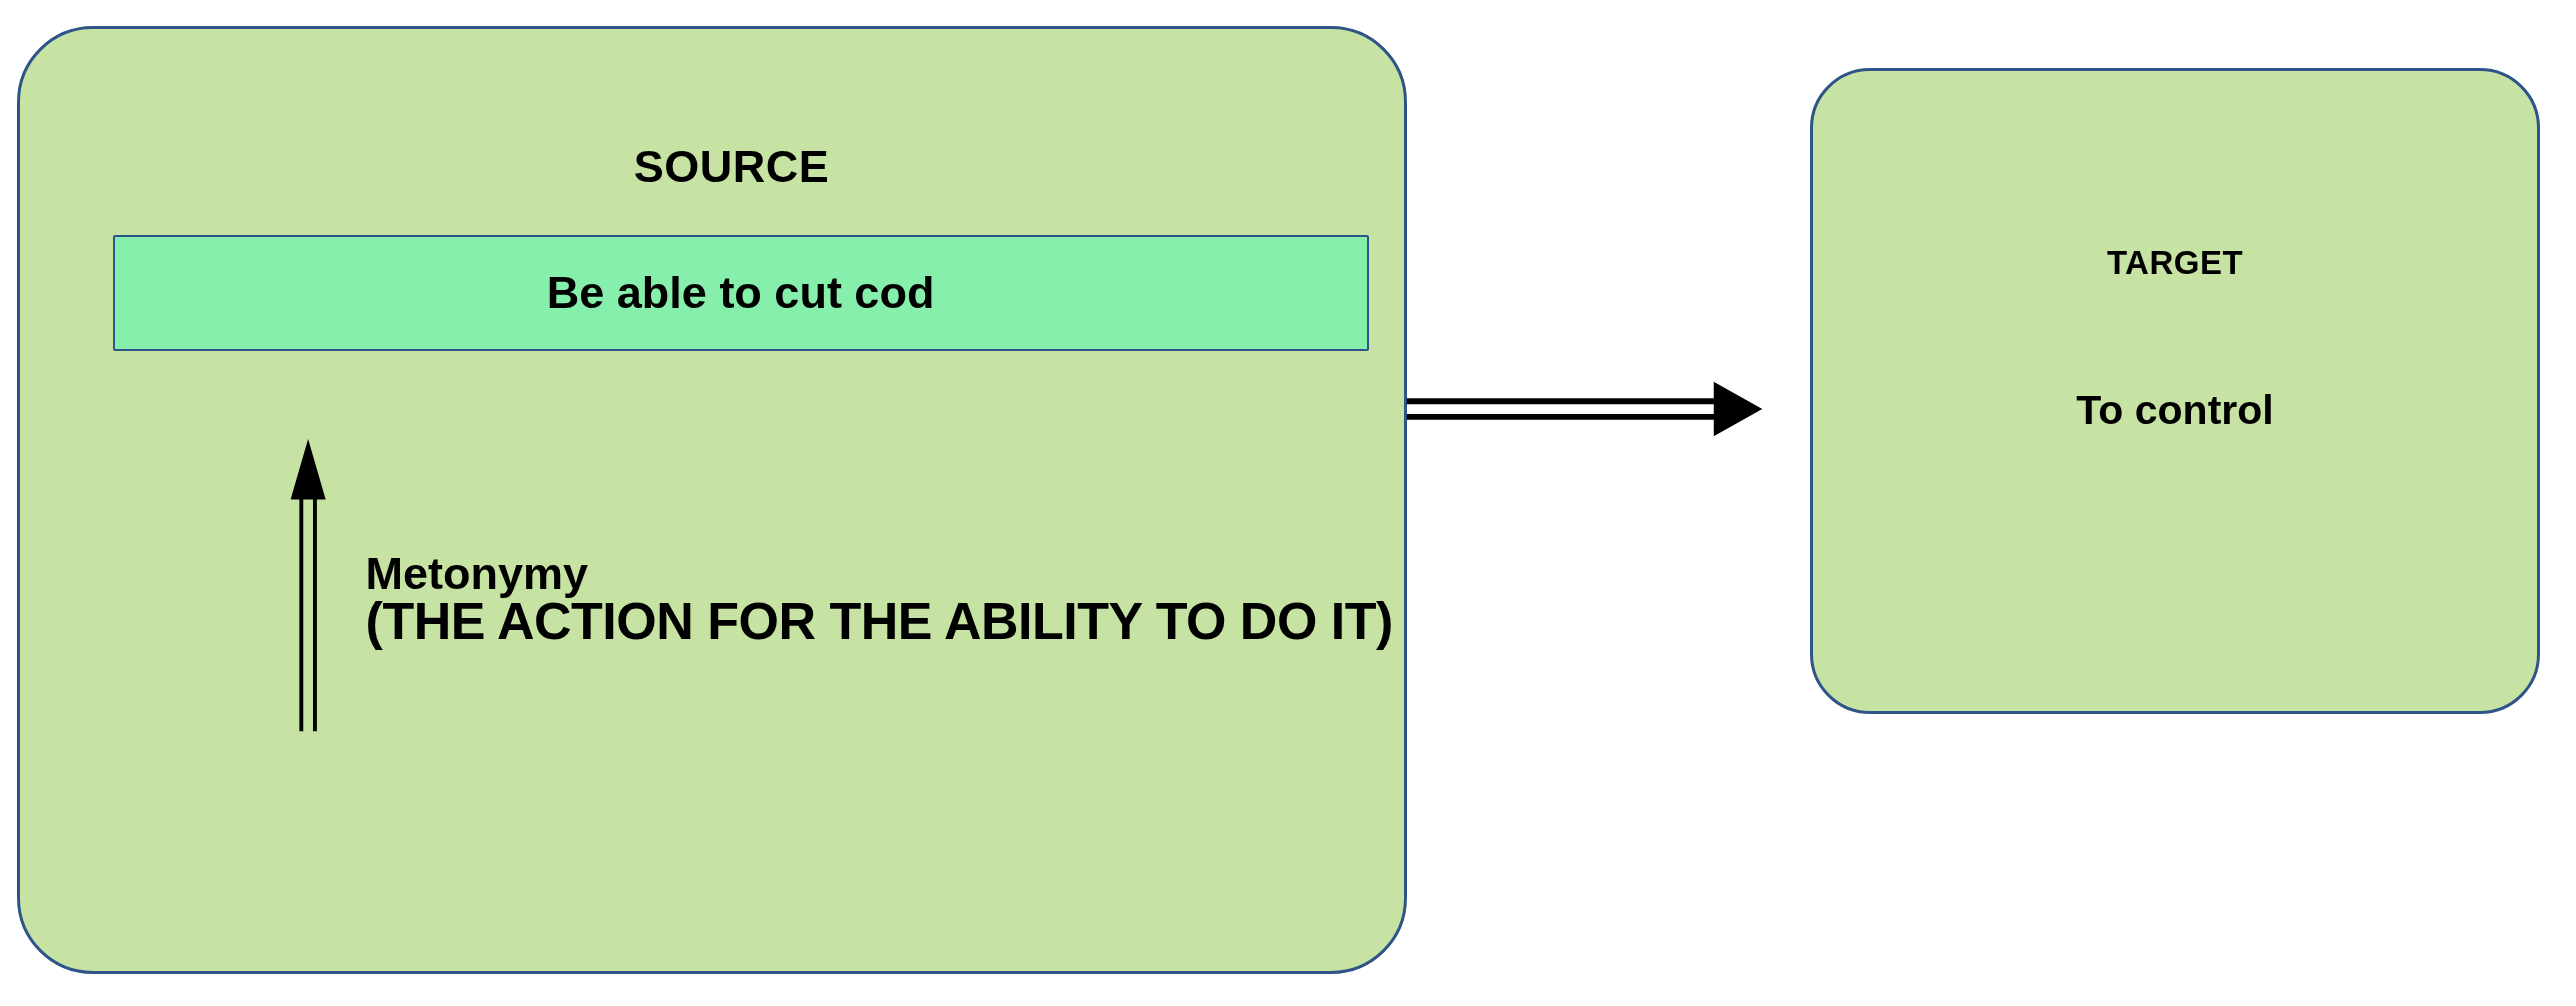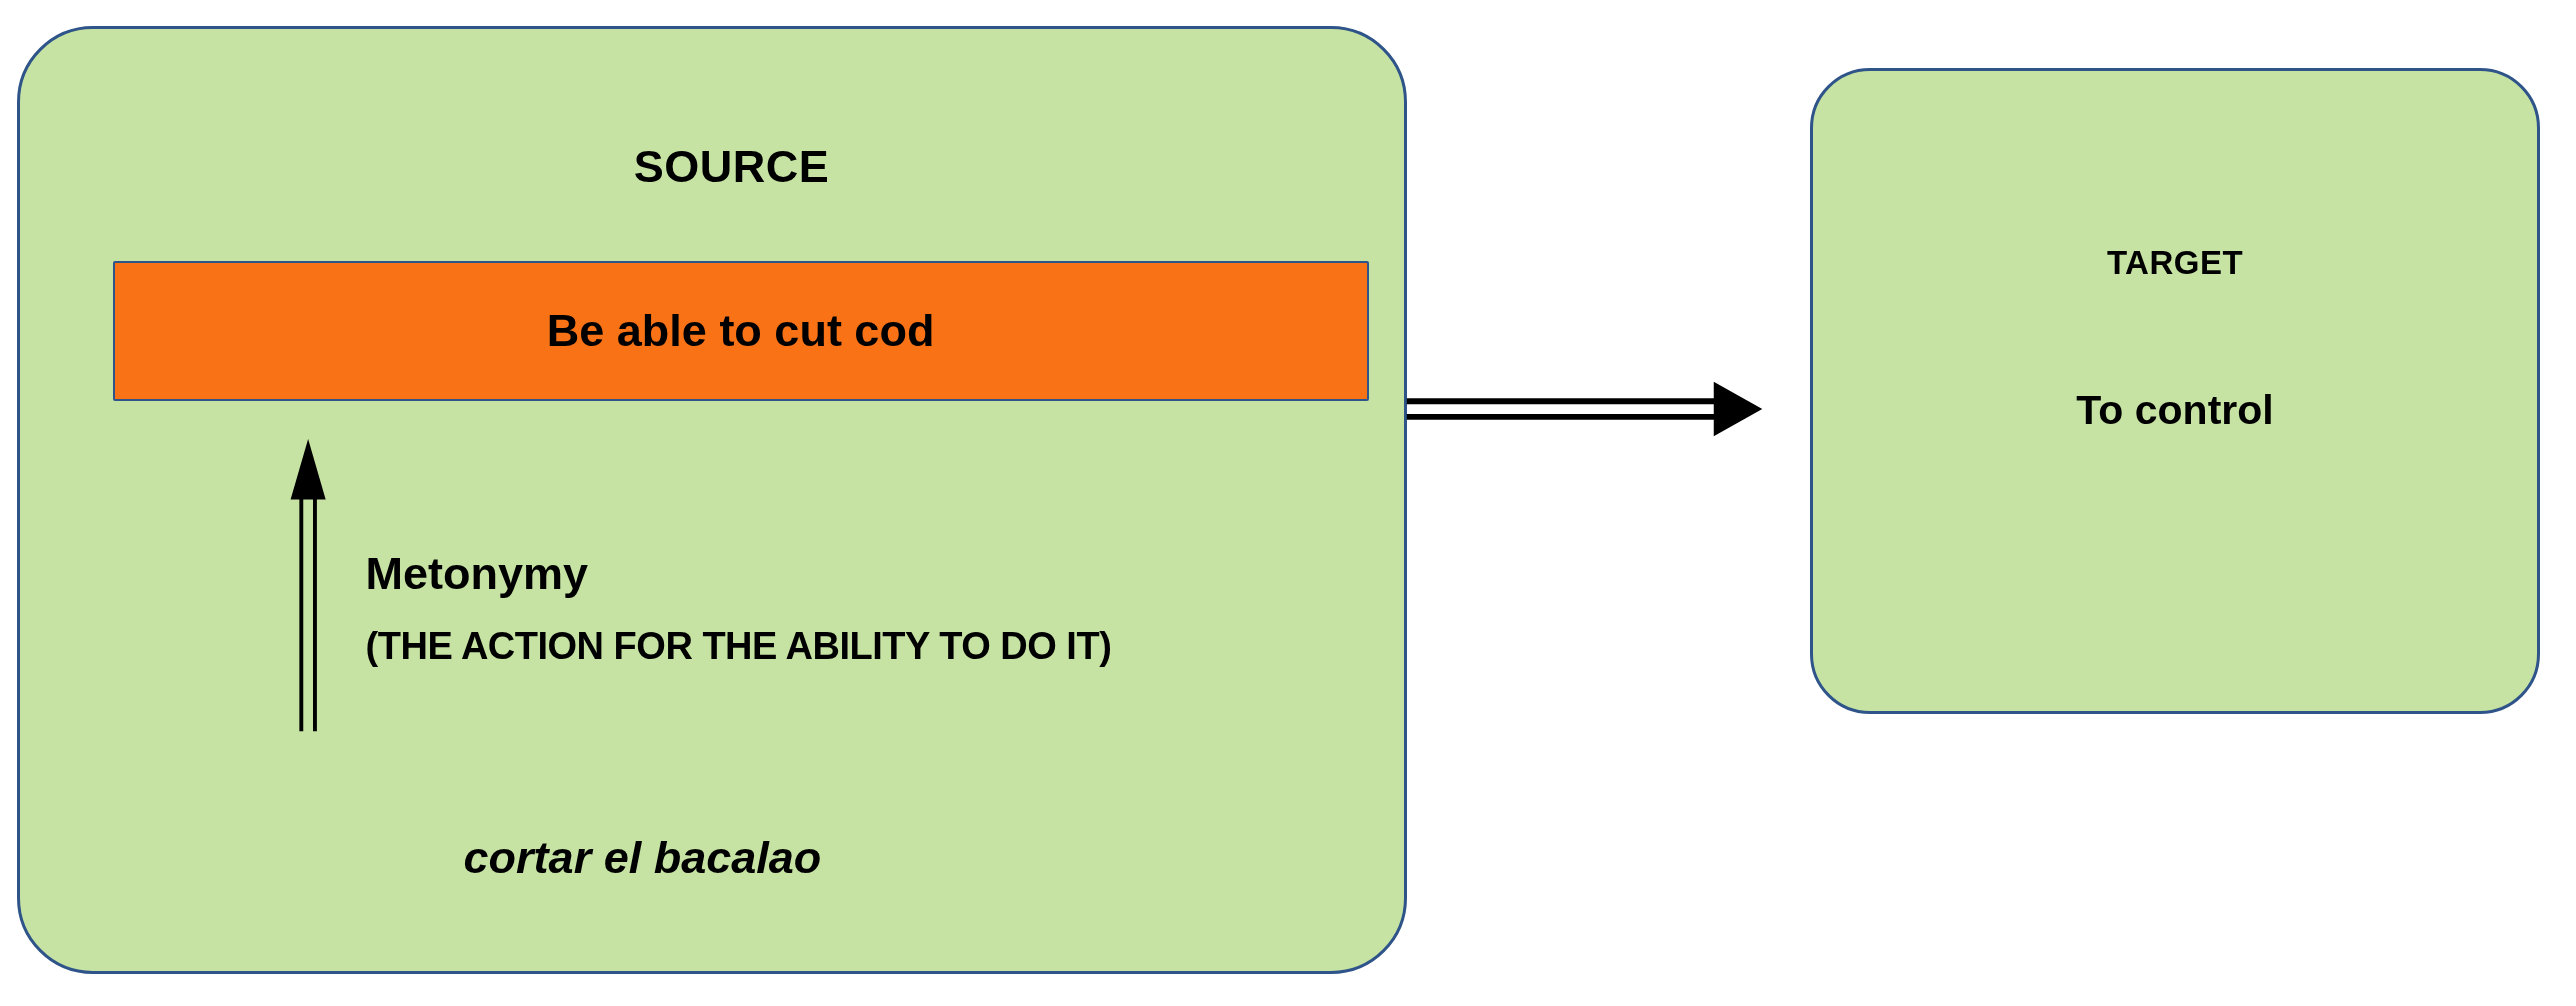--- a/index.html
+++ b/index.html
@@ -70,24 +70,24 @@
     left: 2175px;
     top: 390px;
     font-size: 41px;
   }
 
   
   #concept-box {
     position: absolute;
     box-sizing: border-box;
     left: 93px;
-    top: 232px;
+    top: 206px;
     width: 1256px;
-    height: 140px;
-    background: #f97316;
+    height: 116px;
+    background: #86efac;
     border: 2.9px solid #2e5489;
     border-radius: 2px;
   }
   #concept-label {
     position: absolute;
     left: 50%;
     top: 50%;
     transform: translate(-50%, -50%);
     font-size: 45px;
     font-weight: bold;
@@ -96,22 +96,22 @@
   }
 
   
   #metonymy-name {
     left: 346px;
     top: 522px;
     font-size: 45px;
   }
   #metonymy-gloss {
     left: 346px;
-    top: 598px;
-    font-size: 38px;
+    top: 566px;
+    font-size: 52px;
     letter-spacing: -0.5px;
   }
   #source-expression {
     left: 444px;
     top: 806px;
     font-size: 45px;
     font-style: italic;
   }
 
   
@@ -146,21 +146,20 @@
     <svg id="vertical-arrow" class="arrow-svg" viewBox="0 0 90 310">
       <polygon points="40,0 22,62 58,62" fill="#000000"></polygon>
       <line x1="33" y1="58" x2="33" y2="300" stroke="#000000" stroke-width="4"></line>
       <line x1="47" y1="58" x2="47" y2="300" stroke="#000000" stroke-width="4"></line>
     </svg>
 
     <span id="metonymy-name" class="lbl">Metonymy</span>
 
     <span id="metonymy-gloss" class="lbl">(THE ACTION FOR THE ABILITY TO DO IT)</span>
 
-    <span id="source-expression" class="lbl">cortar el bacalao</span>
 
     <span id="source-title" class="lbl center">SOURCE</span>
   </div>
 
   <svg id="mapping-arrow" class="arrow-svg" viewBox="0 0 380 70">
     <line x1="6" y1="26" x2="330" y2="26" stroke="#000000" stroke-width="6"></line>
     <line x1="6" y1="42" x2="330" y2="42" stroke="#000000" stroke-width="6"></line>
     <polygon points="322,6 322,62 372,34" fill="#000000"></polygon>
   </svg>
 

